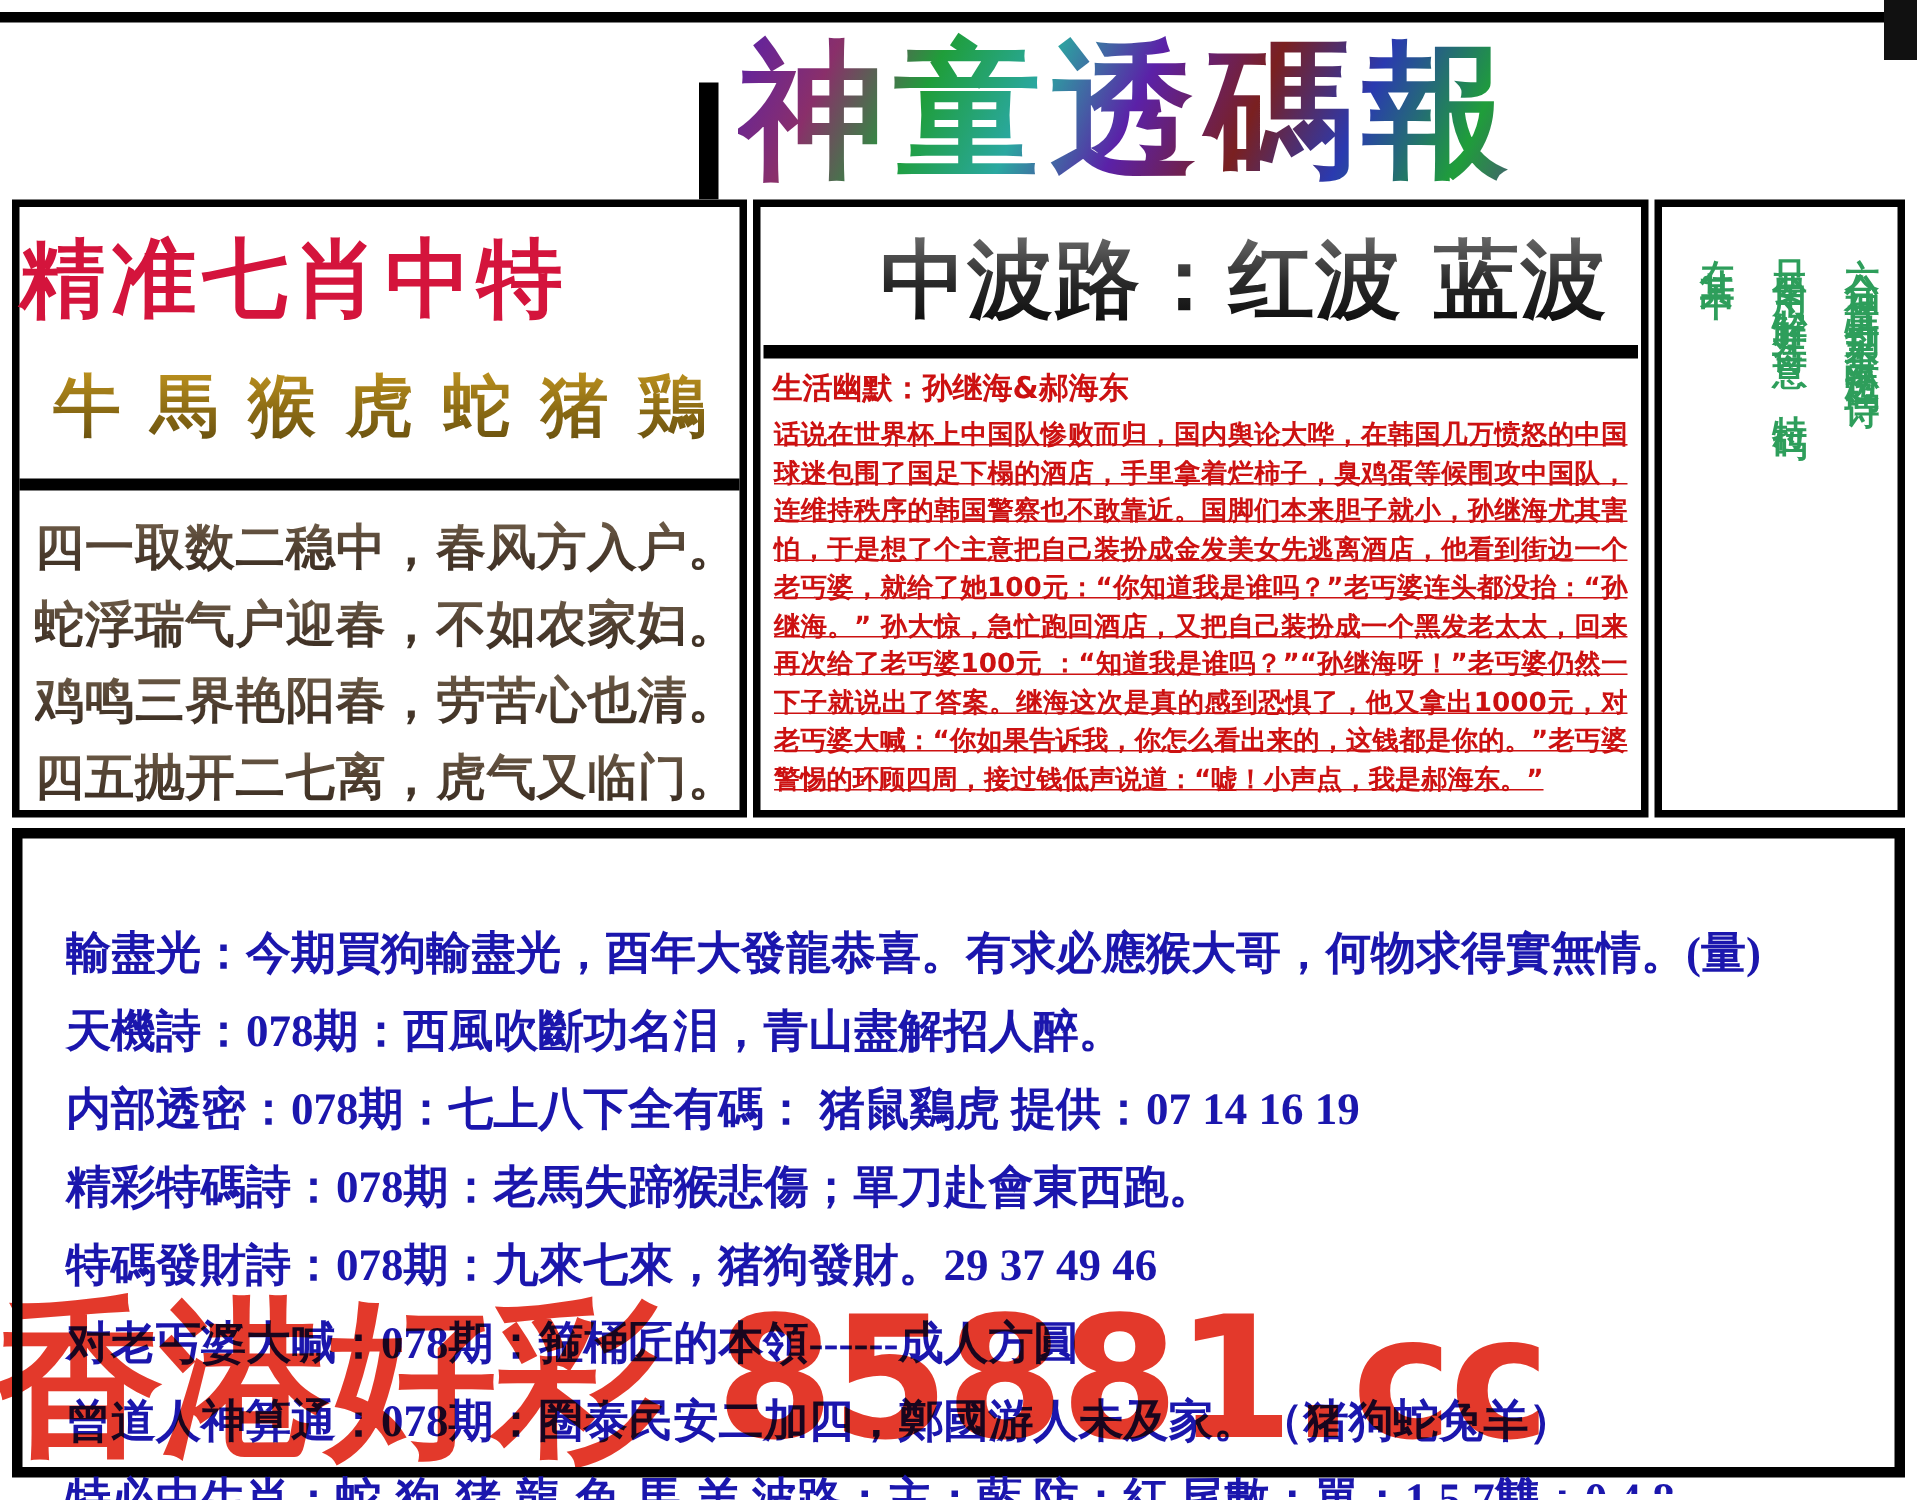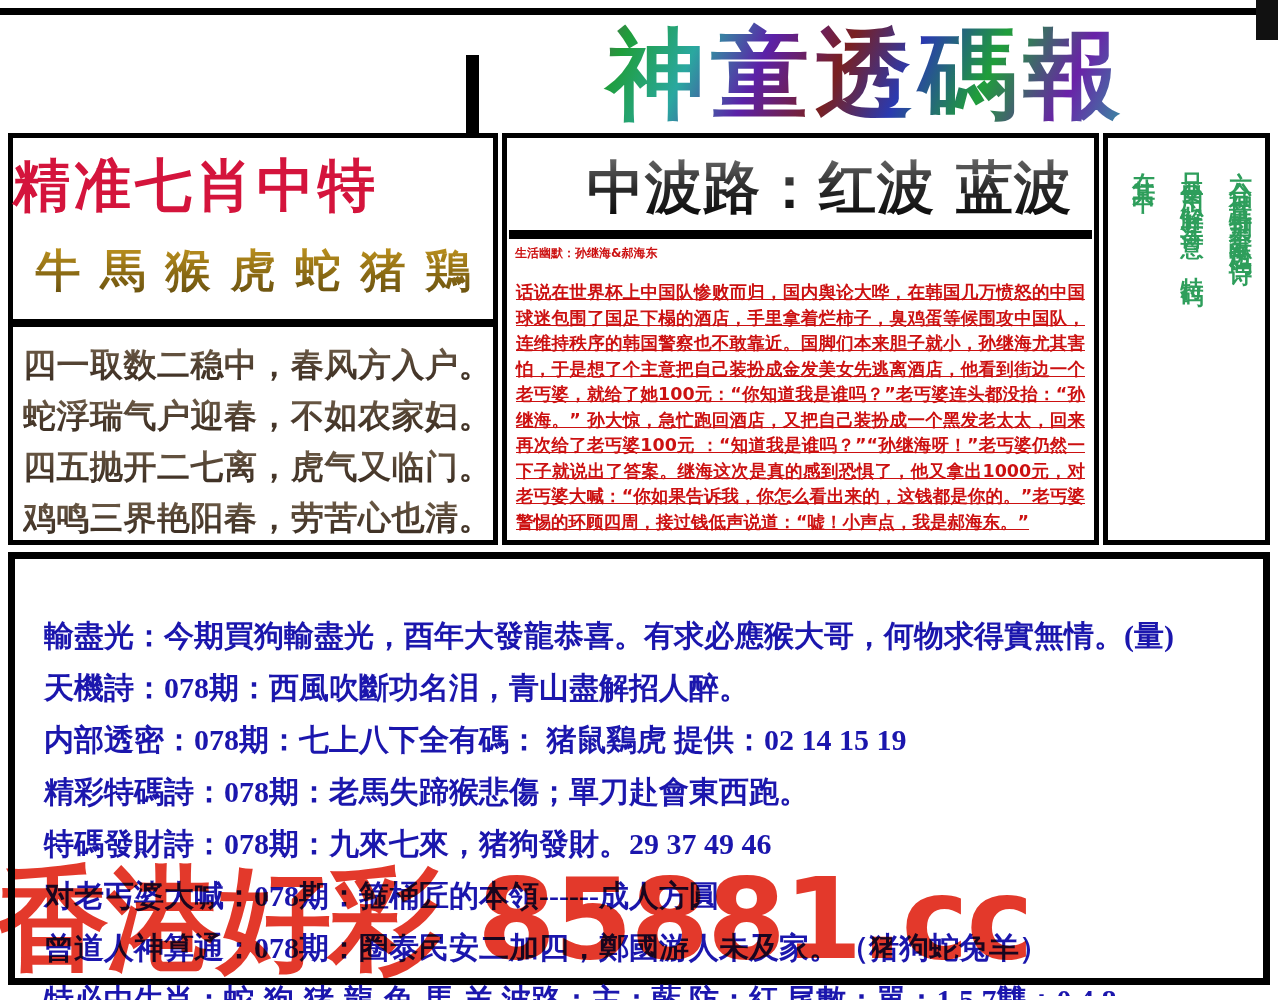--- a/index.html
+++ b/index.html
@@ -16,21 +16,21 @@
     position:absolute;left:28px;top:28px;width:430px;height:100px;
     font-family:"Liberation Serif","DejaVu Serif",serif;
     font-size:76px;font-weight:900;text-align:center;line-height:100px;
     background:linear-gradient(100deg,#8a4a2a 0%,#c2571c 18%,#c88a2e 38%,#9a8a2a 55%,#6b7a32 72%,#6a6058 100%);
     -webkit-background-clip:text;background-clip:text;color:transparent;
     letter-spacing:2px;white-space:nowrap;
   }
   .header-divider{position:absolute;left:466px;top:55px;width:13px;height:78px;background:#000;}
   .masthead{
     position:absolute;left:492px;top:18px;width:750px;height:115px;
-    font-size:98px;font-weight:900;text-align:center;line-height:112px;
+    font-size:98px;font-weight:900;text-align:left;line-height:112px;
     letter-spacing:6px;white-space:nowrap;
     background:linear-gradient(115deg,#5b21a8 0%,#8a2f6a 9%,#1f9e3a 18%,#2aa8a0 27%,#5b21a8 36%,#7a2020 46%,#2a3ab0 55%,#1f9e3a 65%,#6a21a8 76%,#2aa8a0 87%,#3a3a8a 100%);
     -webkit-background-clip:text;background-clip:text;color:transparent;
   }
   
   .panel{position:absolute;background:#fff;border:5px solid #000;box-sizing:border-box;}
   .panel-left{left:8px;top:133px;width:490px;height:412px;}
   .panel-mid{left:502px;top:133px;width:597px;height:412px;}
   .panel-right{left:1103px;top:133px;width:167px;height:412px;}
 
@@ -53,21 +53,21 @@
     -webkit-background-clip:text;background-clip:text;color:transparent;
   }
   .wave-headline{
     padding-top:8px;text-align:center;font-size:57px;font-weight:900;
     letter-spacing:1px;white-space:nowrap;line-height:82px;
     background:linear-gradient(180deg,#909090 0%,#2a2a2a 55%,#000 100%);
     -webkit-background-clip:text;background-clip:text;color:transparent;
   }
   .flip-char{display:inline-block;transform:rotate(180deg);}
   .mid-rule{height:9px;background:#000;margin:2px 2px 0 2px;}
-  .humor-title{margin:6px 8px 18px 8px;font-size:12px;font-weight:bold;color:#cc1111;}
+  .humor-title{margin:6px 8px 6px 8px;font-size:20px;font-weight:bold;color:#cc1111;}
   .humor-text{
     margin:2px 9px 0 9px;font-size:17.5px;font-weight:bold;color:#cc1111;
     line-height:25.5px;text-align:justify;text-decoration:underline;
   }
   .vertical-poem{
     height:100%;box-sizing:border-box;padding:16px 12px;
     writing-mode:vertical-rl;text-orientation:upright;
     font-size:23px;font-weight:900;color:#2e9e5b;letter-spacing:9px;line-height:2.1;
   }
   
@@ -102,22 +102,22 @@
   <div class="header-divider"></div>
   <div class="masthead">神童透碼報</div>
 
   <div class="panel panel-left">
     <div class="seven-title">精准七肖中特</div>
     <div class="zodiac-row">牛馬猴虎蛇猪鶏</div>
     <div class="left-rule"></div>
     <div class="verses">
       <div class="verse-line">四一取数二稳中，春风方入户。</div>
       <div class="verse-line">蛇浮瑞气户迎春，不如农家妇。</div>
+      <div class="verse-line">鸡鸣三界艳阳春，劳苦心也清。</div>
       <div class="verse-line">四五抛开二七离，虎气又临门。</div>
-      <div class="verse-line">鸡鸣三界艳阳春，劳苦心也清。</div>
     </div>
   </div>
 
   <div class="panel panel-mid">
     <div class="wave-headline"><span class="flip-char">必</span><span>中波路：红波 蓝波</span></div>
     <div class="mid-rule"></div>
     <div class="humor-title">生活幽默：孙继海&amp;郝海东</div>
     <div class="humor-text">话说在世界杯上中国队惨败而归，国内舆论大哗，在韩国几万愤怒的中国球迷包围了国足下榻的酒店，手里拿着烂柿子，臭鸡蛋等候围攻中国队，连维持秩序的韩国警察也不敢靠近。国脚们本来胆子就小，孙继海尤其害怕，于是想了个主意把自己装扮成金发美女先逃离酒店，他看到街边一个老丐婆，就给了她100元：“你知道我是谁吗？”老丐婆连头都没抬：“孙继海。” 孙大惊，急忙跑回酒店，又把自己装扮成一个黑发老太太，回来再次给了老丐婆100元 ：“知道我是谁吗？”“孙继海呀！”老丐婆仍然一下子就说出了答案。继海这次是真的感到恐惧了，他又拿出1000元，对老丐婆大喊：“你如果告诉我，你怎么看出来的，这钱都是你的。”老丐婆警惕的环顾四周，接过钱低声说道：“嘘！小声点，我是郝海东。”</div>
   </div>
 
@@ -126,21 +126,21 @@
       <span>六合神童特别奉献透码诗</span><br>
       <span>只要用心解开诗意，特码</span><br>
       <span>在其中。</span>
     </div>
   </div>
 
   <div class="panel-bottom">
     <div class="bottom-lines">
       <div class="blue-line">輸盡光：今期買狗輸盡光，酉年大發龍恭喜。有求必應猴大哥，何物求得實無情。(量)</div>
       <div class="blue-line">天機詩：078期：西風吹斷功名泪，青山盡解招人醉。</div>
-      <div class="blue-line">内部透密：078期：七上八下全有碼： 猪鼠鷄虎 提供：02 14 15 19</div>
+      <div class="blue-line">内部透密：078期：七上八下全有碼： 猪鼠鷄虎 提供：07 14 16 19</div>
       <div class="blue-line">精彩特碼詩：078期：老馬失蹄猴悲傷；單刀赴會東西跑。</div>
       <div class="blue-line">特碼發財詩：078期：九來七來，猪狗發財。29 37 49 46</div>
       <div class="blue-line">对老丐婆大喊：078期：箍桶匠的本領------成人方圓</div>
       <div class="blue-line">曾道人神算通：078期：圈泰民安二加四，鄭國游人未及家。（猪狗蛇兔羊）</div>
       <div class="blue-line">特必中生肖：蛇-狗-猪-龍-兔-馬-羊 波路：主：藍 防：紅 尾數：單：1 5 7雙：0 4 8</div>
     </div>
   </div>
 
   <div class="watermark">香港好彩 85881.cc</div>
   <div class="site-box">www.6h6h.vip</div>

